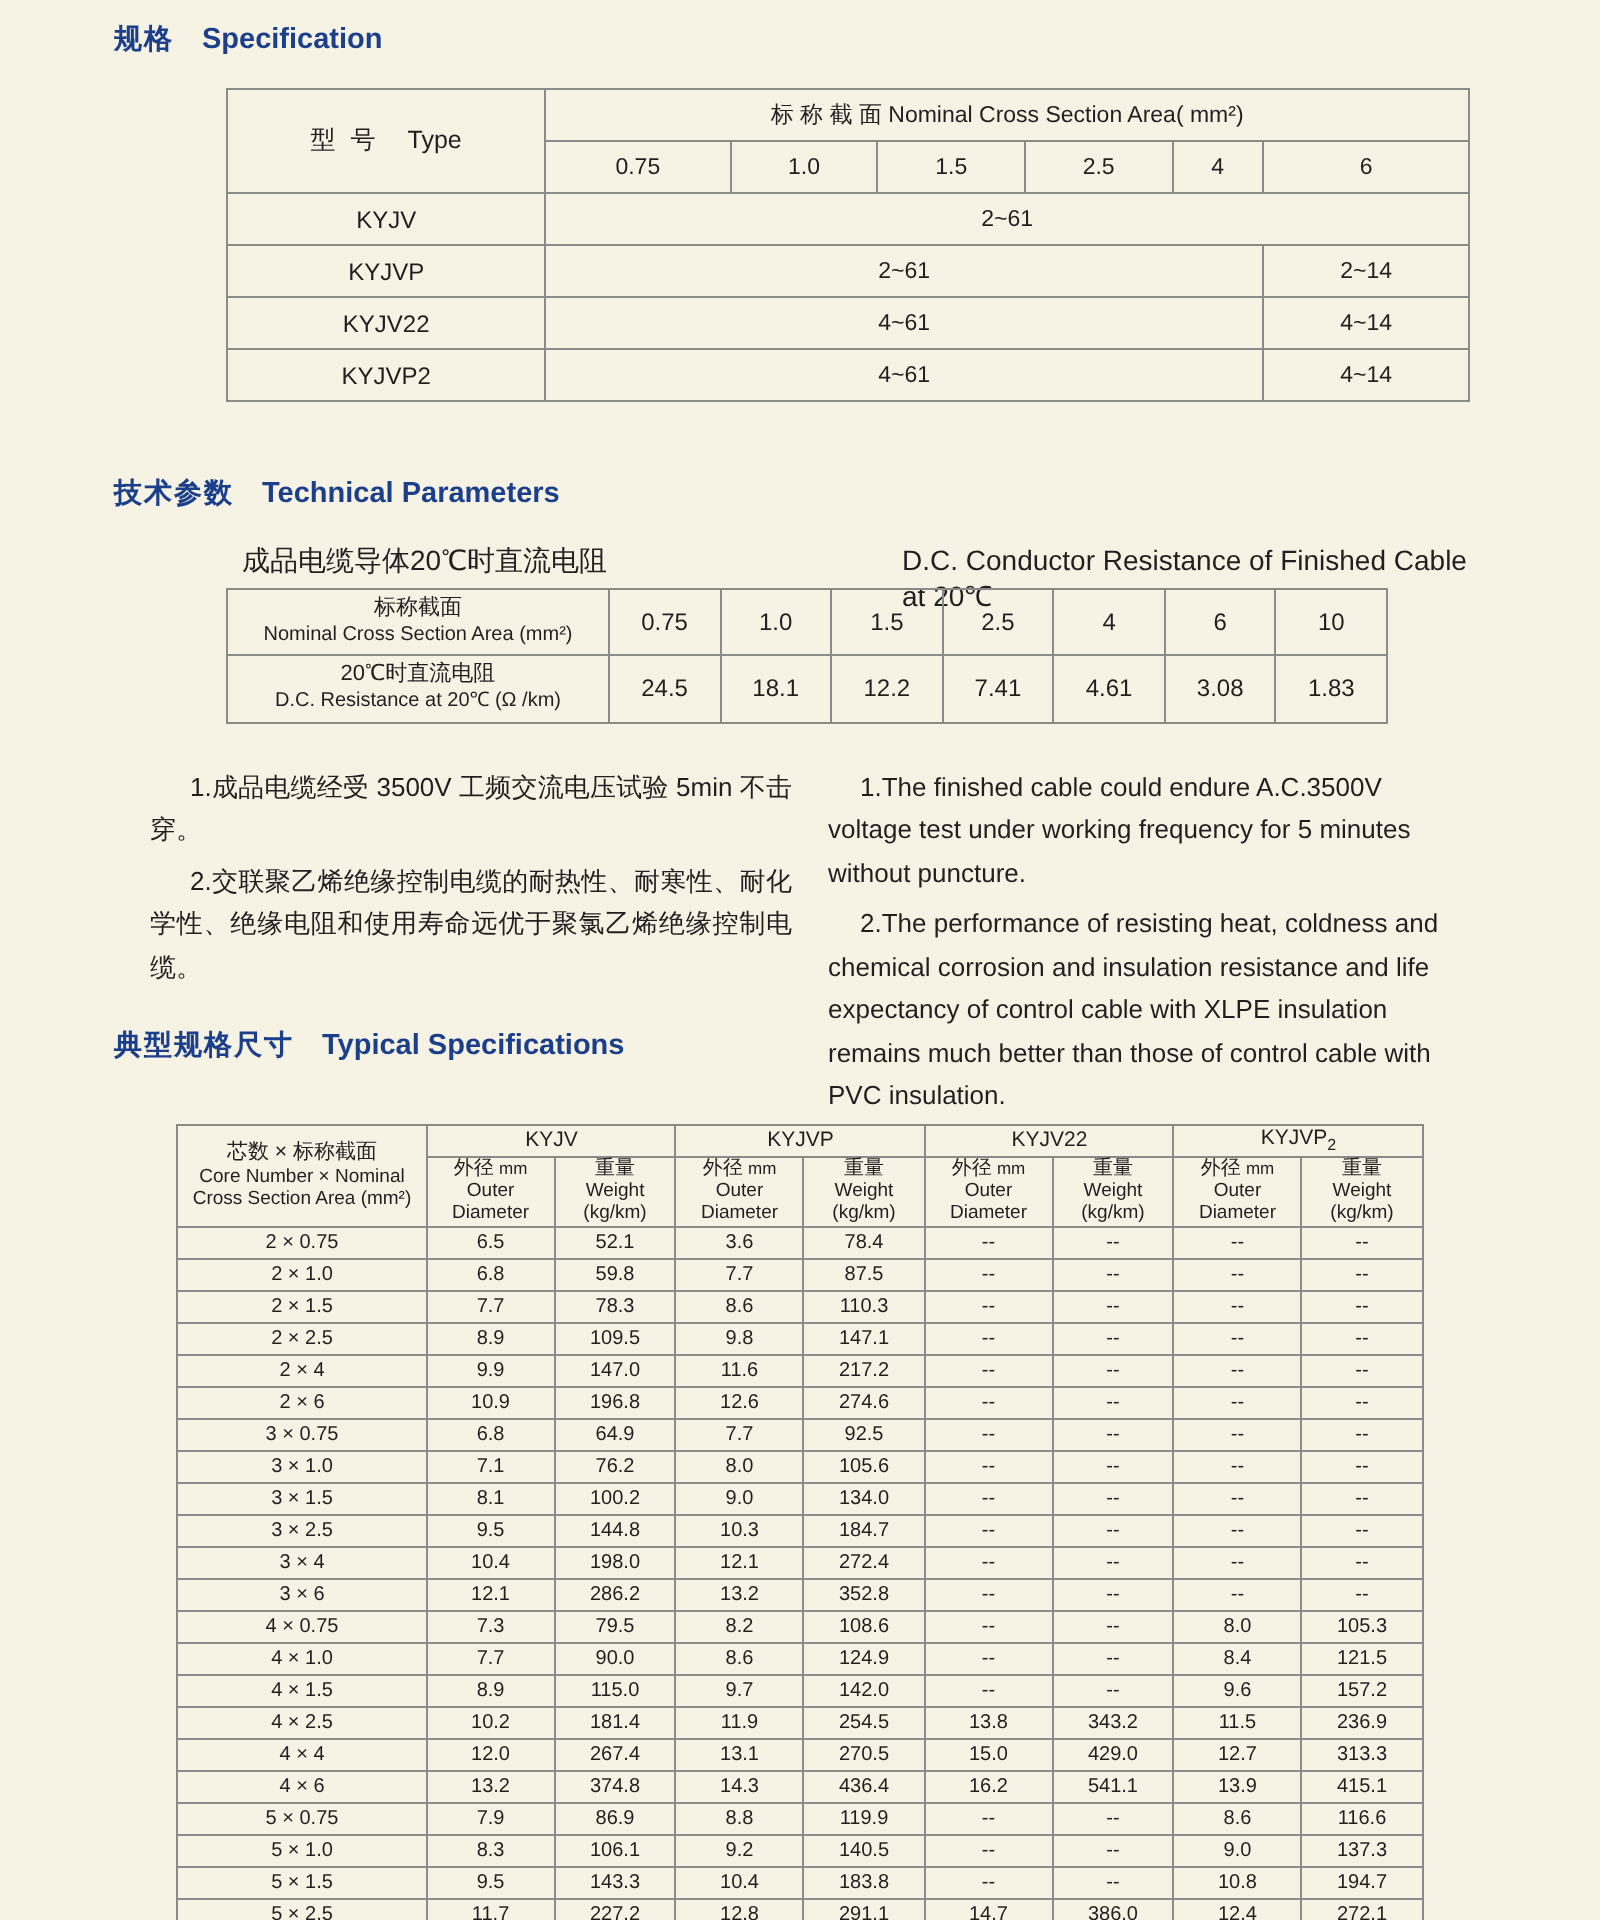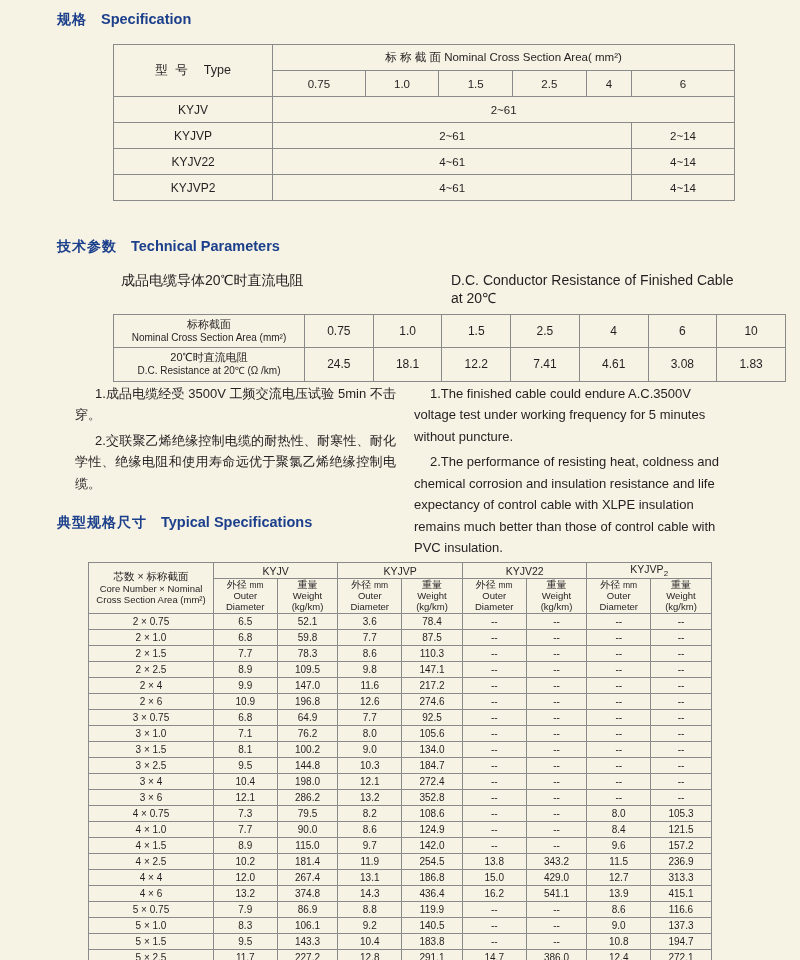--- a/index.html
+++ b/index.html
@@ -92,21 +92,21 @@
     display: flex;
   }
   #tech-caption .cn { width: 330px; text-align: left; padding-left: 8px;}
   #tech-caption .en { flex: 1; text-align: left; }
 
   #tech-wrap {
     position: absolute;
     left: 113px;
     top: 294px;
   }
-  #tech-table { width: 673px; margin-top: 20px; }
+  #tech-table { width: 581px; }
   #tech-table td { height: 18px; font-size: 11.5px; }
   #tech-table td.rowlab {
     width: 182px;
     line-height: 1.25;
     padding: 3px 4px;
   }
   #tech-table td.rowlab .l1 { font-size: 11px; }
   #tech-table td.rowlab .l2 { font-size: 10px; }
   #tech-table td.val { font-size: 12px; }
 
@@ -487,21 +487,21 @@
             <td>13.8</td>
             <td>343.2</td>
             <td>11.5</td>
             <td>236.9</td>
           </tr>
           <tr>
             <td class="corelab">4 × 4</td>
             <td>12.0</td>
             <td>267.4</td>
             <td>13.1</td>
-            <td>186.8</td>
+            <td>270.5</td>
             <td>15.0</td>
             <td>429.0</td>
             <td>12.7</td>
             <td>313.3</td>
           </tr>
           <tr>
             <td class="corelab">4 × 6</td>
             <td>13.2</td>
             <td>374.8</td>
             <td>14.3</td>

